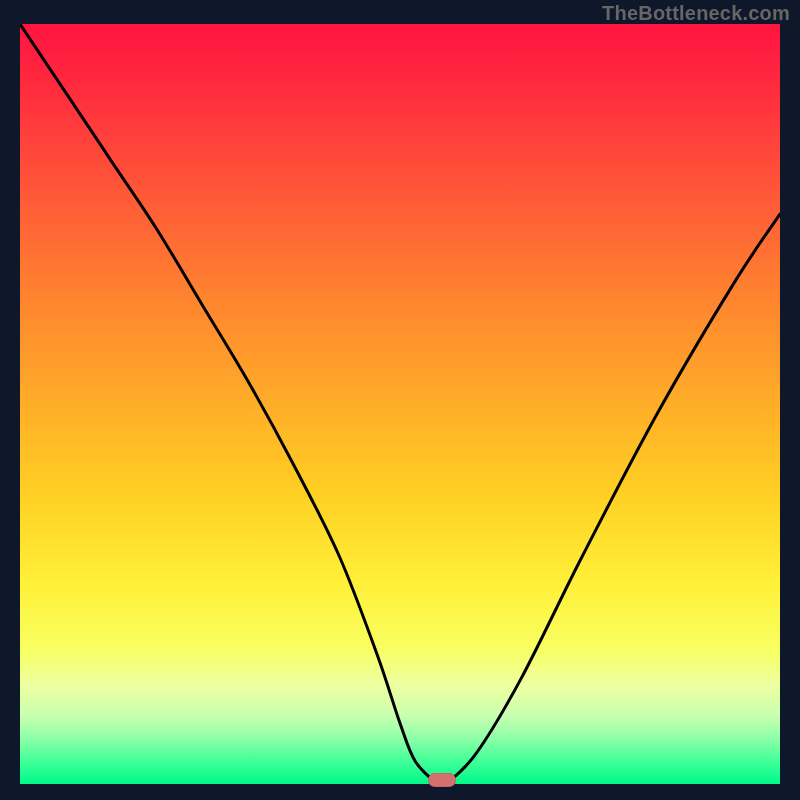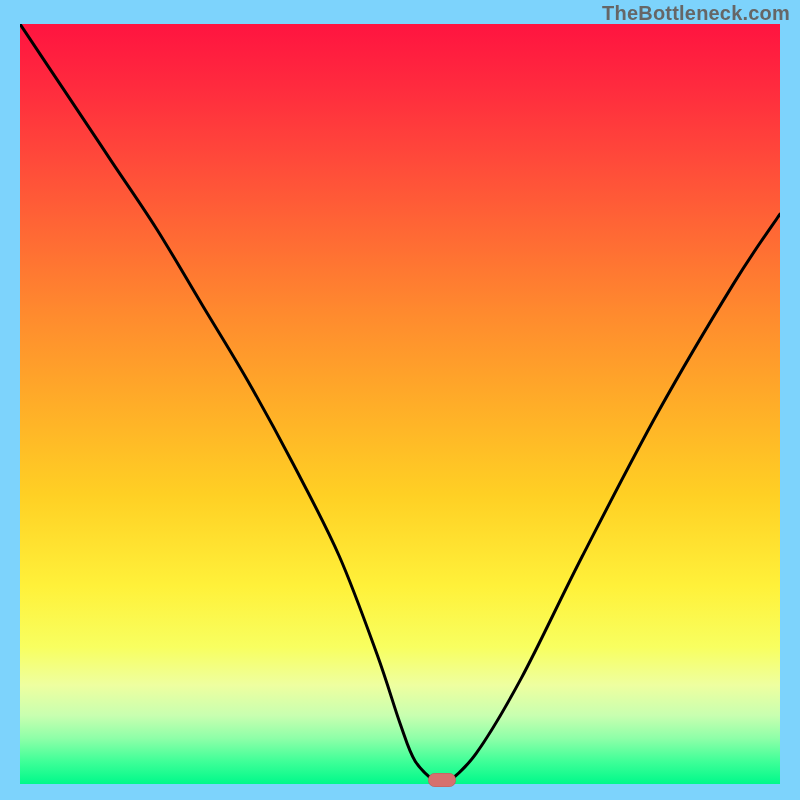--- a/index.html
+++ b/index.html
@@ -8,21 +8,21 @@
     width: 800px;
     height: 800px;
     background: #000;
     overflow: hidden;
     font-family: Arial, Helvetica, sans-serif;
   }
   .stage {
     position: relative;
     width: 800px;
     height: 800px;
-    background: #7dd3fc;
+    background: #0f172a;
   }
   .watermark {
     position: absolute;
     top: 2px;
     right: 10px;
     color: #666;
     font-size: 20px;
     font-weight: 600;
     letter-spacing: 0.2px;
     z-index: 10;

